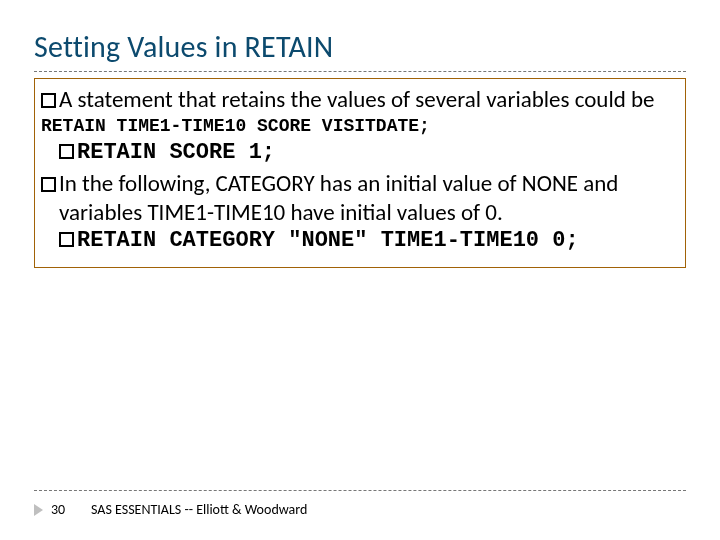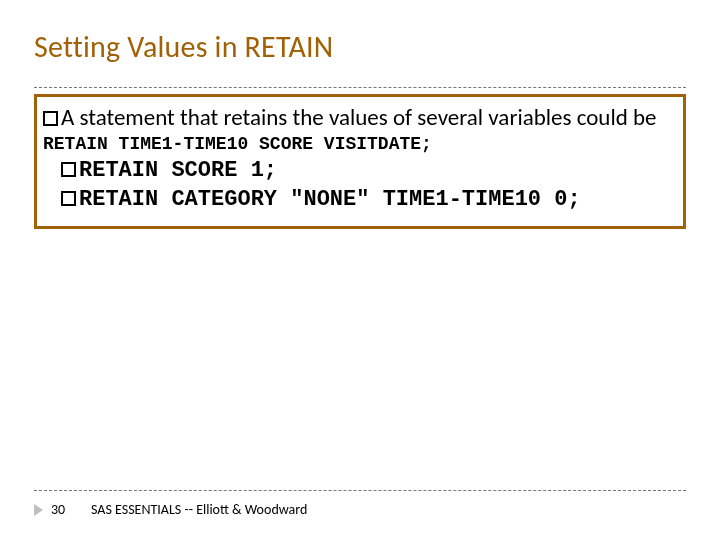--- a/index.html
+++ b/index.html
@@ -12,33 +12,33 @@
     color: #000;
   }
   .slide {
     box-sizing: border-box;
     width: 720px;
     height: 540px;
     padding: 28px 34px 20px 34px;
     position: relative;
   }
   .title {
-    color: #a16207;
+    color: #0c4a6e;
     font-size: 30px;
     font-weight: 400;
-    margin: 0 0 22px 0;
+    margin: 0 0 6px 0;
     letter-spacing: 0.2px;
   }
   .dash-rule {
     border: none;
     border-top: 1px dashed #777;
     margin: 2px 0 6px 0;
   }
   .content-box {
-    border: 3px solid #a16207;
+    border: 1px solid #a16207;
     padding: 4px 6px 10px 6px;
   }
   .bullet {
     font-size: 23px;
     line-height: 1.25;
     margin: 2px 0 2px 0;
     text-indent: -18px;
     padding-left: 18px;
   }
   .code {
@@ -106,20 +106,23 @@
 
     <p class="bullet">
       <span class="sq"></span><span>A statement that retains the values of several variables could be</span>
     </p>
     <p class="code">RETAIN TIME1-TIME10 SCORE VISITDATE;</p>
 
     <p class="code-bullet">
       <span class="sq"></span><span>RETAIN SCORE 1;</span>
     </p>
 
+    <p class="bullet">
+      <span class="sq"></span><span>In the following, CATEGORY has an initial value of NONE and variables TIME1-TIME10 have initial values of 0.</span>
+    </p>
     <p class="code-bullet">
       <span class="sq"></span><span>RETAIN CATEGORY "NONE" TIME1-TIME10 0;</span>
     </p>
 
   </div>
 
   <div class="footer">
     <hr class="dash-rule">
     <div class="foot-row">
       <span class="marker"></span>

